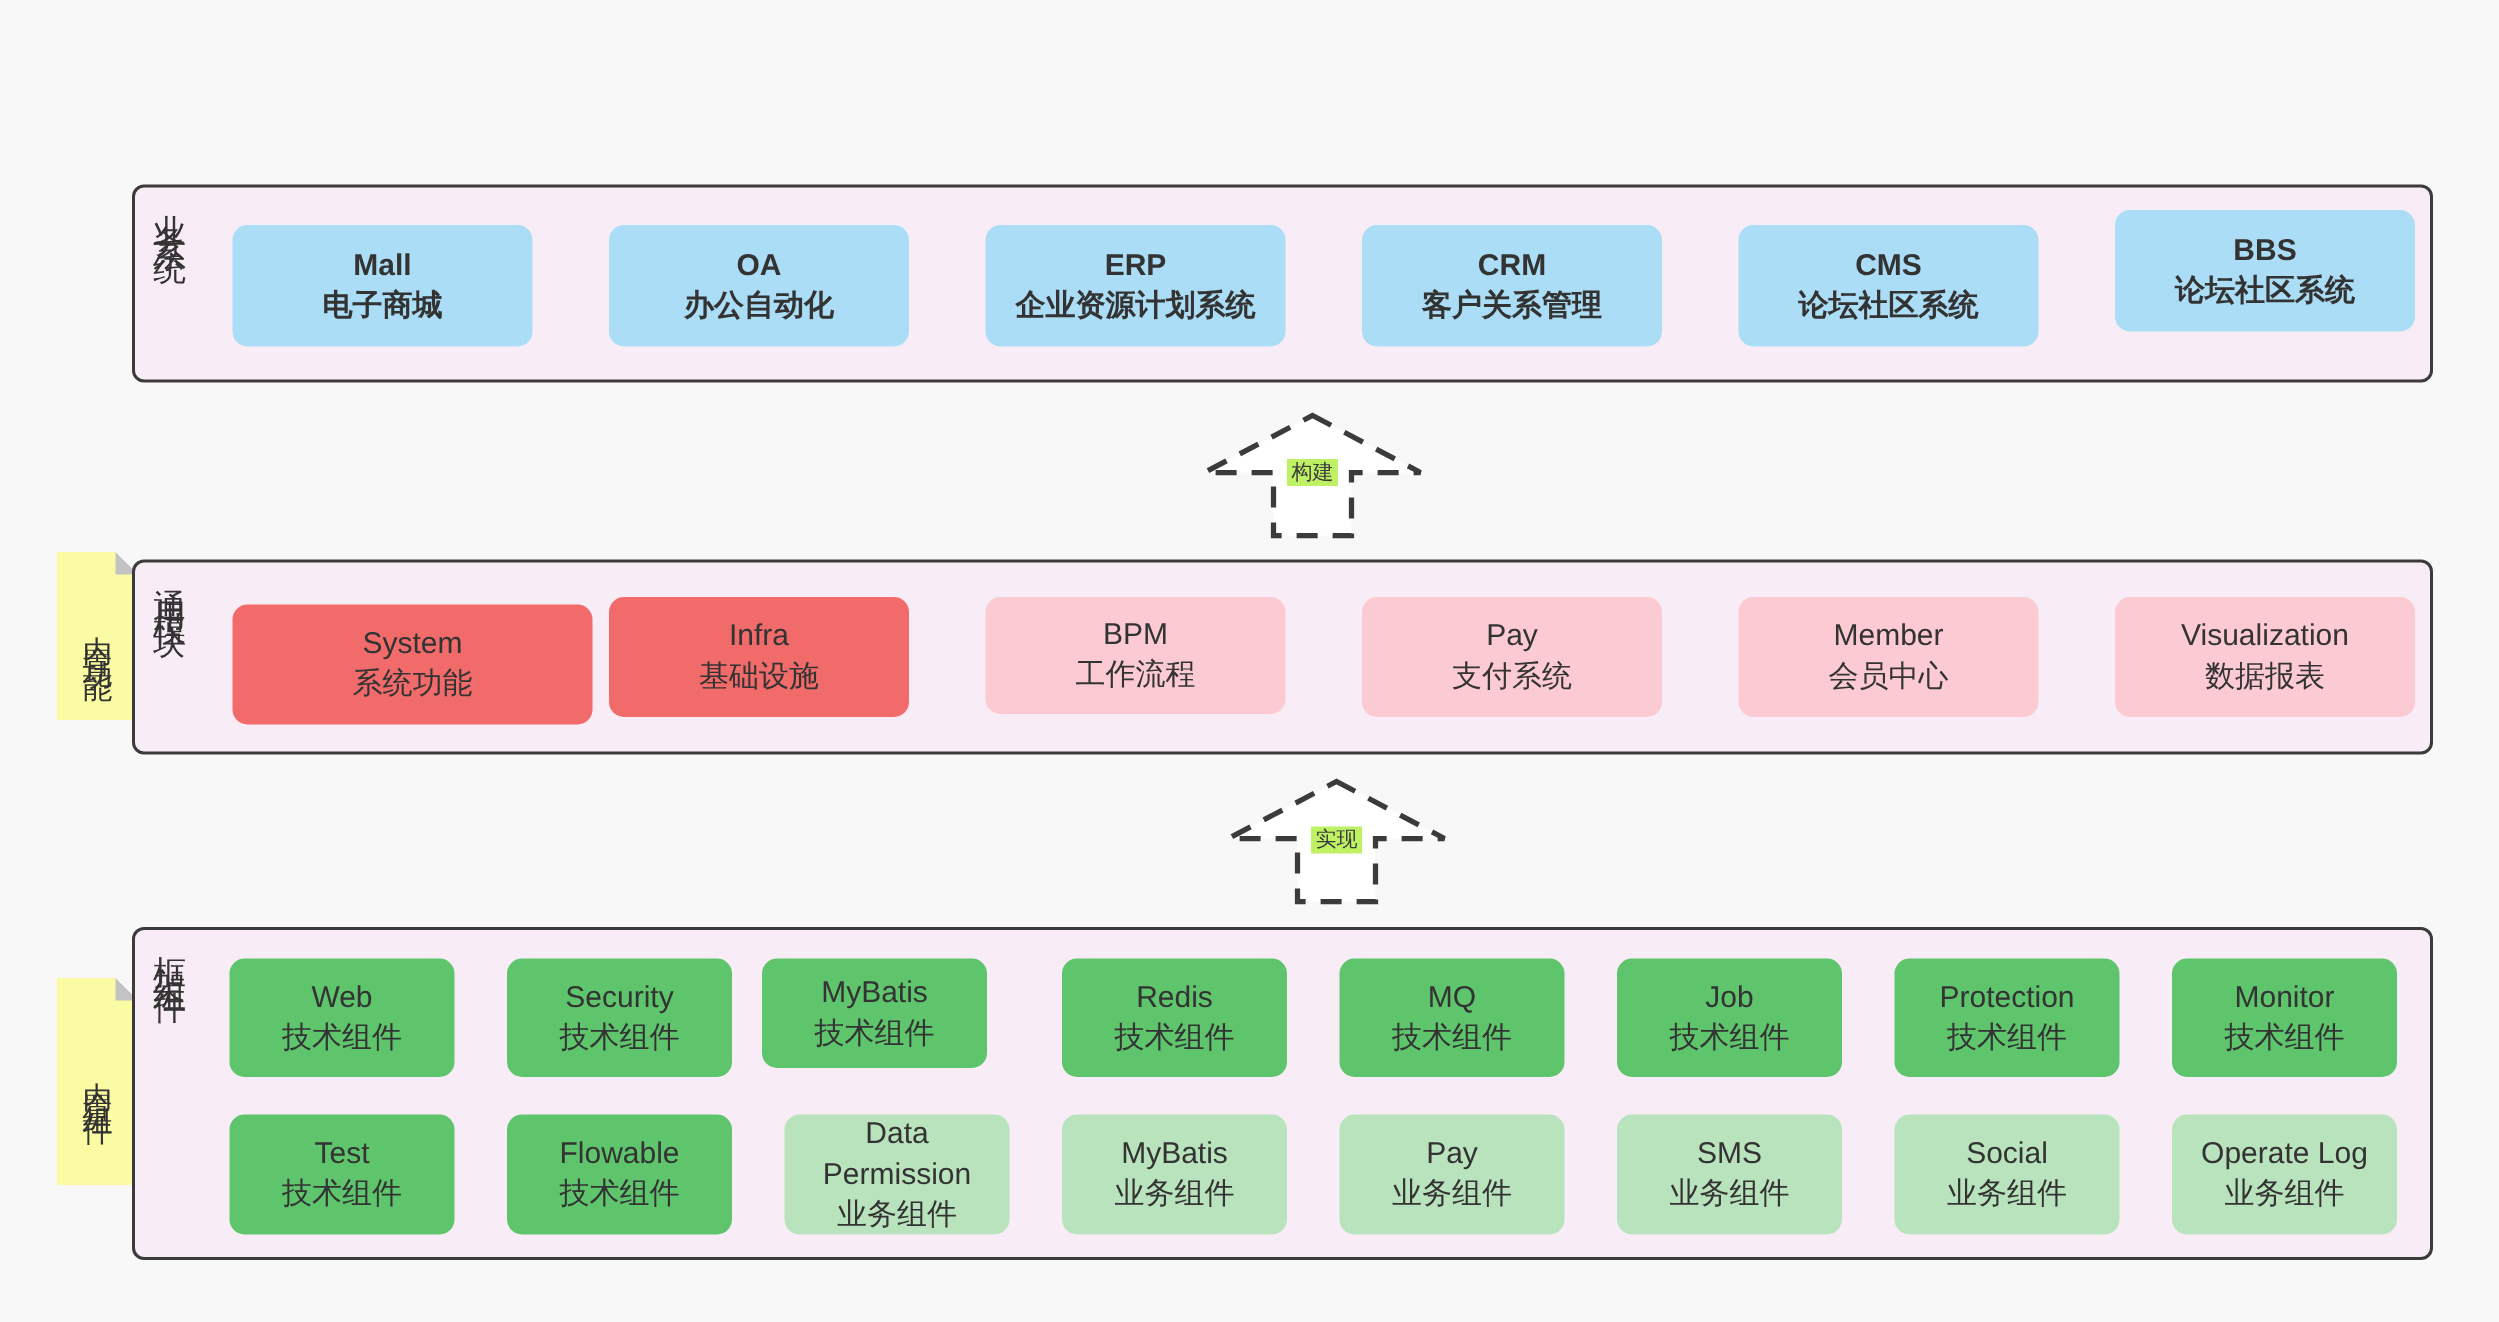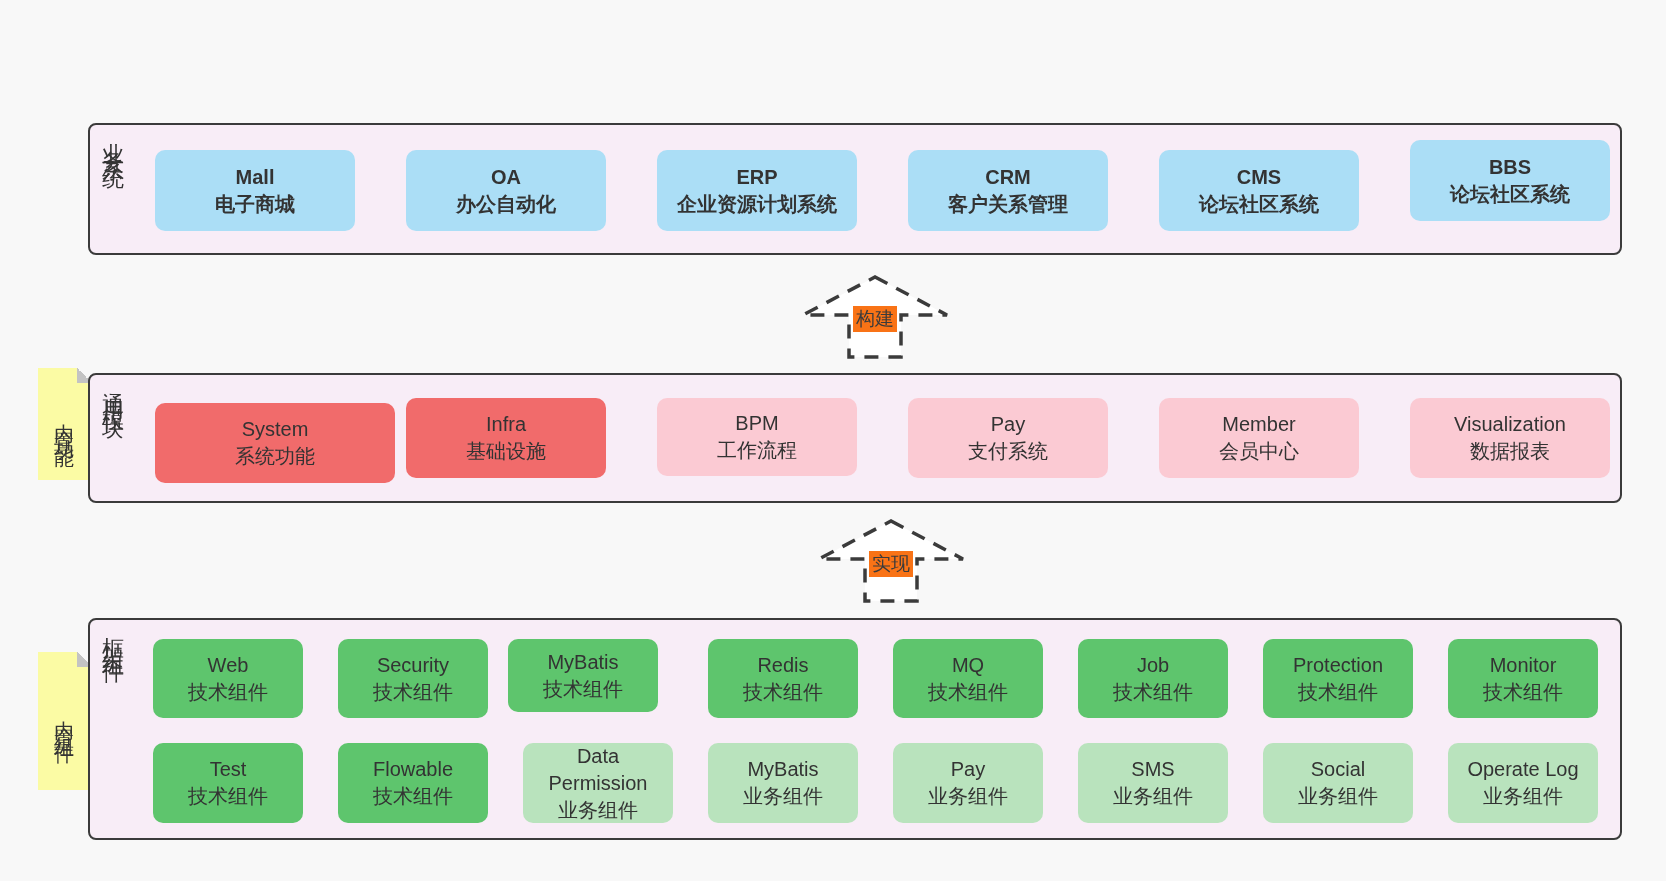--- a/index.html
+++ b/index.html
@@ -30,22 +30,22 @@
        align-items:center;justify-content:center;text-align:center;z-index:2;
        font-size:20px;line-height:27px;color:var(--text);padding:0 4px;}
   .t-blue{background:var(--box_blue);font-weight:bold;}
   .t-red{background:var(--box_red);}
   .t-pink{background:var(--box_pink);}
   .t-g1{background:var(--box_green);}
   .t-g2{background:var(--box_green_light);}
   .bt,.bs{width:100%;}
 
   .arrow-svg{position:absolute;z-index:1;}
-  .arrow-label{position:absolute;z-index:2;transform:translateX(-50%);background:#f97316;
-        padding:0 3px;font-size:19px;color:#3b3b3b;white-space:nowrap;}
+  .arrow-label{position:absolute;z-index:2;transform:translateX(-50%);background:#bef264;
+        padding:0 3px;font-size:14px;color:#3b3b3b;white-space:nowrap;}
 </style>
 </head>
 <body>
 
 <div class="stage">
 
   <div class="note" style="left:38px;top:368px;height:112px">
     <span class="note-label">内置功能</span>
   </div>
   <div class="note" style="left:38px;top:652px;height:138px">

